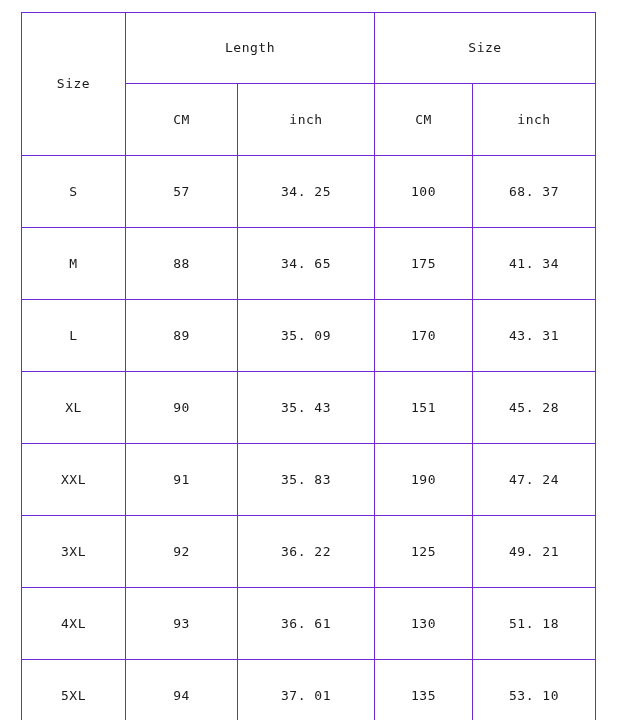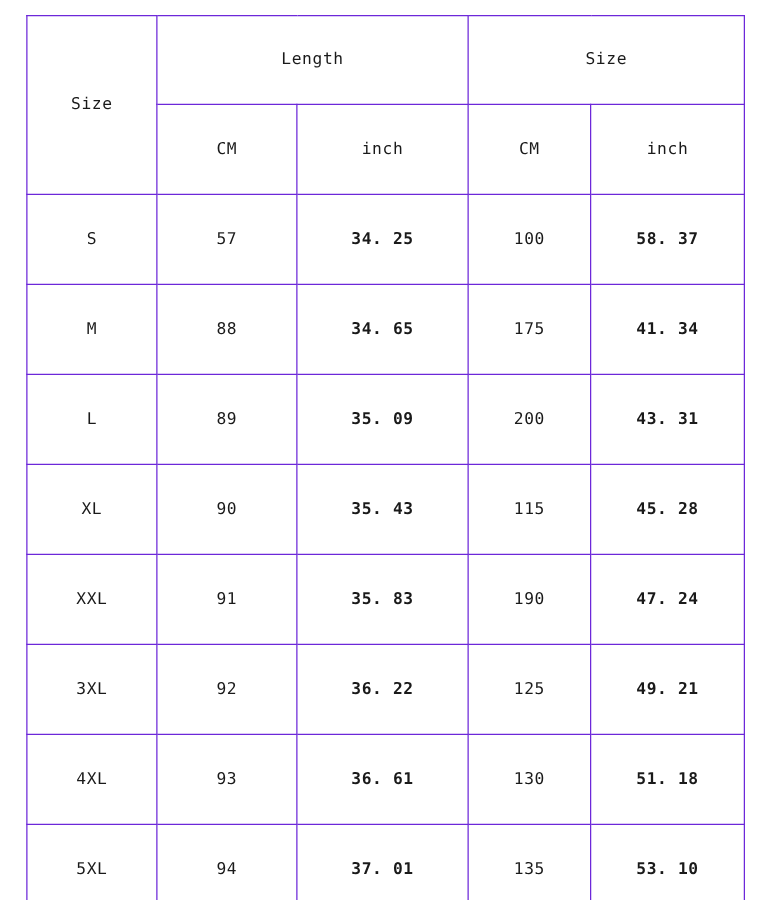--- a/index.html
+++ b/index.html
@@ -52,21 +52,21 @@
   tr.header-top td    { height: 70px; }
   tr.header-sub td    { height: 71px; }
   tr.data-row td      { height: 71px; }
 
   .cell-text {
     display: inline-block;
     line-height: 1.1;
   }
 
   
-  .decimal { white-space: pre; font-weight: bold; }
+  .decimal { white-space: pre; }
 </style>
 </head>
 <body>
 
 <div id="size-chart-wrap">
   <table class="size-chart">
     <colgroup>
       <col class="c-size">
       <col class="c-lcm">
       <col class="c-linch">
@@ -98,41 +98,41 @@
         <td>
           <span class="cell-text">inch</span>
         </td>
       </tr>
 
       <tr class="data-row">
         <td><span class="cell-text">S</span></td>
         <td><span class="cell-text">57</span></td>
         <td><span class="cell-text decimal">34. 25</span></td>
         <td><span class="cell-text">100</span></td>
-        <td><span class="cell-text decimal">58. 37</span></td>
+        <td><span class="cell-text decimal">68. 37</span></td>
       </tr>
       <tr class="data-row">
         <td><span class="cell-text">M</span></td>
         <td><span class="cell-text">88</span></td>
         <td><span class="cell-text decimal">34. 65</span></td>
         <td><span class="cell-text">175</span></td>
         <td><span class="cell-text decimal">41. 34</span></td>
       </tr>
       <tr class="data-row">
         <td><span class="cell-text">L</span></td>
         <td><span class="cell-text">89</span></td>
         <td><span class="cell-text decimal">35. 09</span></td>
-        <td><span class="cell-text">200</span></td>
+        <td><span class="cell-text">170</span></td>
         <td><span class="cell-text decimal">43. 31</span></td>
       </tr>
       <tr class="data-row">
         <td><span class="cell-text">XL</span></td>
         <td><span class="cell-text">90</span></td>
         <td><span class="cell-text decimal">35. 43</span></td>
-        <td><span class="cell-text">115</span></td>
+        <td><span class="cell-text">151</span></td>
         <td><span class="cell-text decimal">45. 28</span></td>
       </tr>
       <tr class="data-row">
         <td><span class="cell-text">XXL</span></td>
         <td><span class="cell-text">91</span></td>
         <td><span class="cell-text decimal">35. 83</span></td>
         <td><span class="cell-text">190</span></td>
         <td><span class="cell-text decimal">47. 24</span></td>
       </tr>
       <tr class="data-row">

